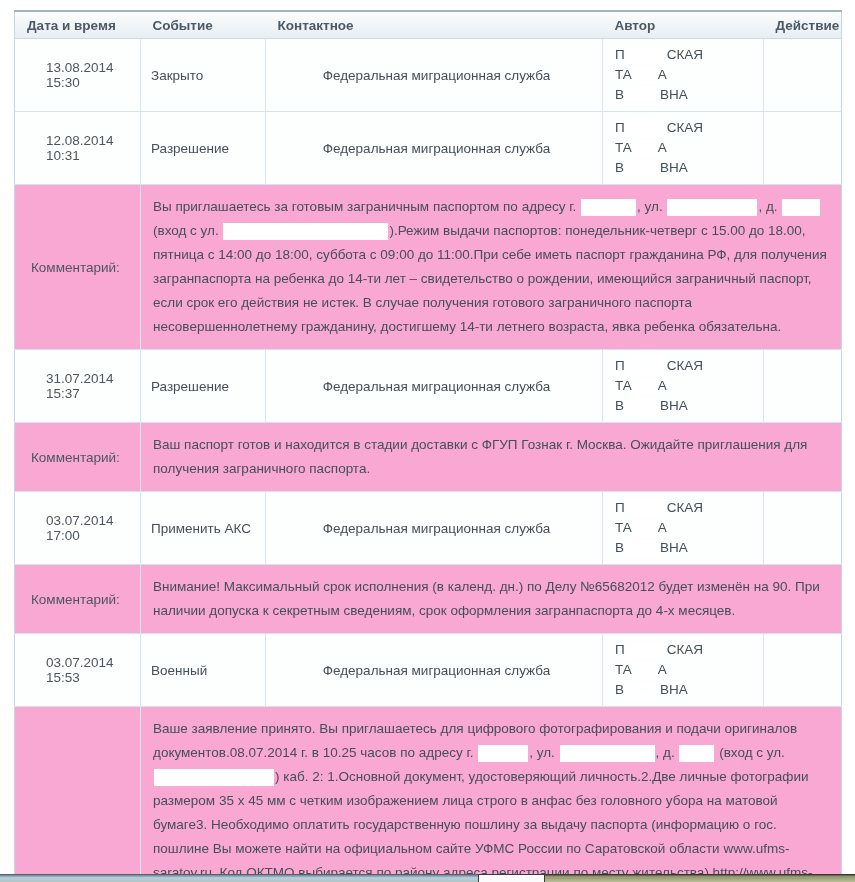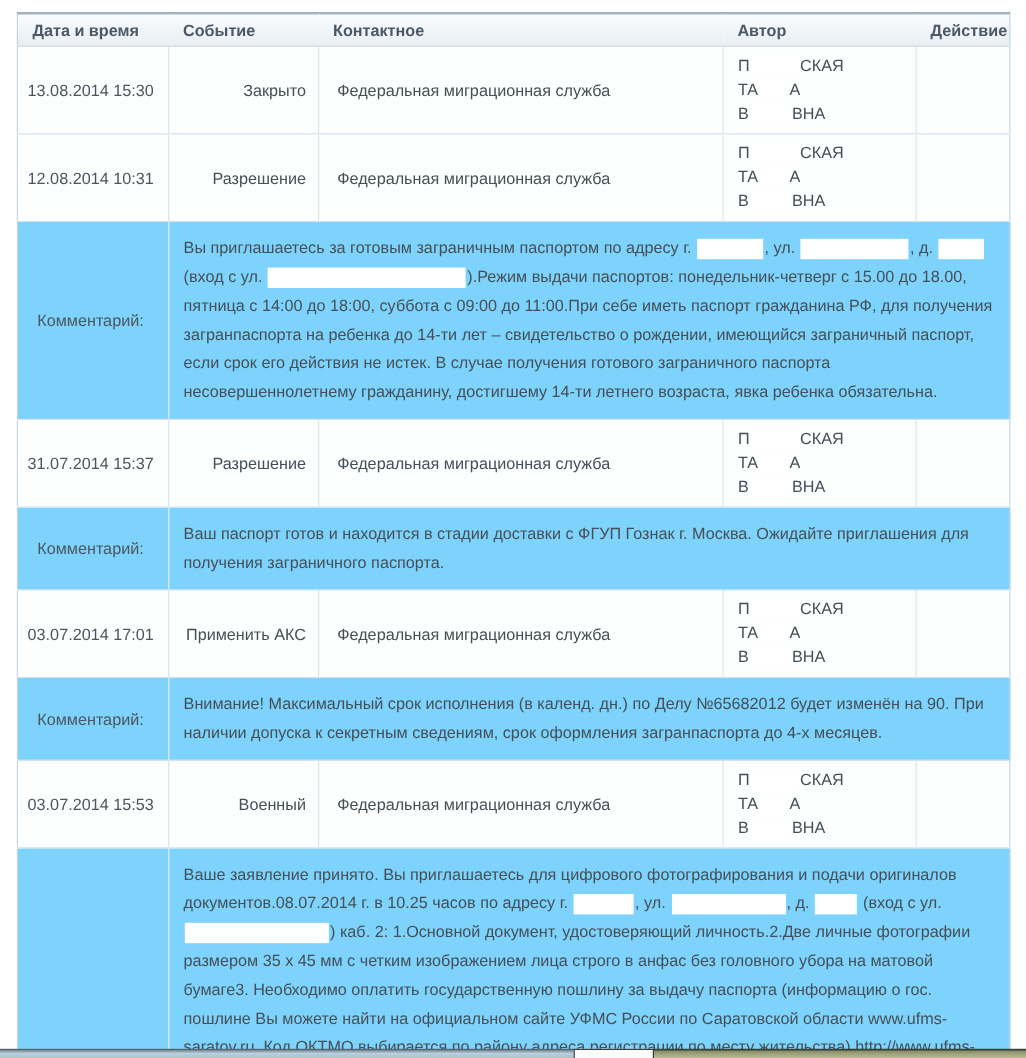--- a/index.html
+++ b/index.html
@@ -23,25 +23,25 @@
     padding:4px 12px;height:18px;vertical-align:middle;
   }
   tbody td{
     border-top:1px solid #d6e3ec;
     vertical-align:middle;
     padding:6px 10px;
   }
   tr.event-row td{background:#fdfefe;border-left:1px solid #dbe7ef;}
   tr.event-row td:first-child{border-left:none;}
   tr.event-row{height:60px;}
-  td.c-date{padding-left:8px;color:#4c565e;}
-  td.c-event{text-align:right;}
-  td.c-dept{padding-left:15px;}
+  td.c-date{padding-left:31px;color:#4c565e;}
+  td.c-event{text-align:left;}
+  td.c-dept{padding-left:15px;text-align:center;}
   td.c-author{padding-left:12px;line-height:20px;}
-  tr.comment-row td{background:#7dd3fc;}
+  tr.comment-row td{background:#f9a8d4;}
   td.comment-label{padding-left:16px;color:#4c565e;}
   td.comment-text{
     border-left:1px solid #dbe7ef;
     padding:10px 12px 10px 12px;
     line-height:24px;color:#454f57;
     word-wrap:break-word;
   }
   .redact{
     display:inline-block;background:#ffffff;height:17px;
     vertical-align:middle;margin:0 1px;
@@ -99,21 +99,21 @@
         <td class="c-event">Разрешение</td>
         <td class="c-dept">Федеральная миграционная служба</td>
         <td class="c-author">П<span class="redact" style="width:40px"></span>СКАЯ<br>ТА<span class="redact" style="width:24px"></span>А<br>В<span class="redact" style="width:34px"></span>ВНА</td>
         <td class="c-action"></td>
       </tr>
       <tr class="comment-row">
         <td class="comment-label">Комментарий:</td>
         <td class="comment-text" colspan="4">Ваш паспорт готов и находится в стадии доставки с ФГУП Гознак г. Москва. Ожидайте приглашения для получения заграничного паспорта.</td>
       </tr>
       <tr class="event-row">
-        <td class="c-date">03.07.2014 17:01</td>
+        <td class="c-date">03.07.2014 17:00</td>
         <td class="c-event">Применить АКС</td>
         <td class="c-dept">Федеральная миграционная служба</td>
         <td class="c-author">П<span class="redact" style="width:40px"></span>СКАЯ<br>ТА<span class="redact" style="width:24px"></span>А<br>В<span class="redact" style="width:34px"></span>ВНА</td>
         <td class="c-action"></td>
       </tr>
       <tr class="comment-row">
         <td class="comment-label">Комментарий:</td>
         <td class="comment-text" colspan="4">Внимание! Максимальный срок исполнения (в календ. дн.) по Делу №65682012 будет изменён на 90. При наличии допуска к секретным сведениям, срок оформления загранпаспорта до 4-х месяцев.</td>
       </tr>
       <tr class="event-row">

